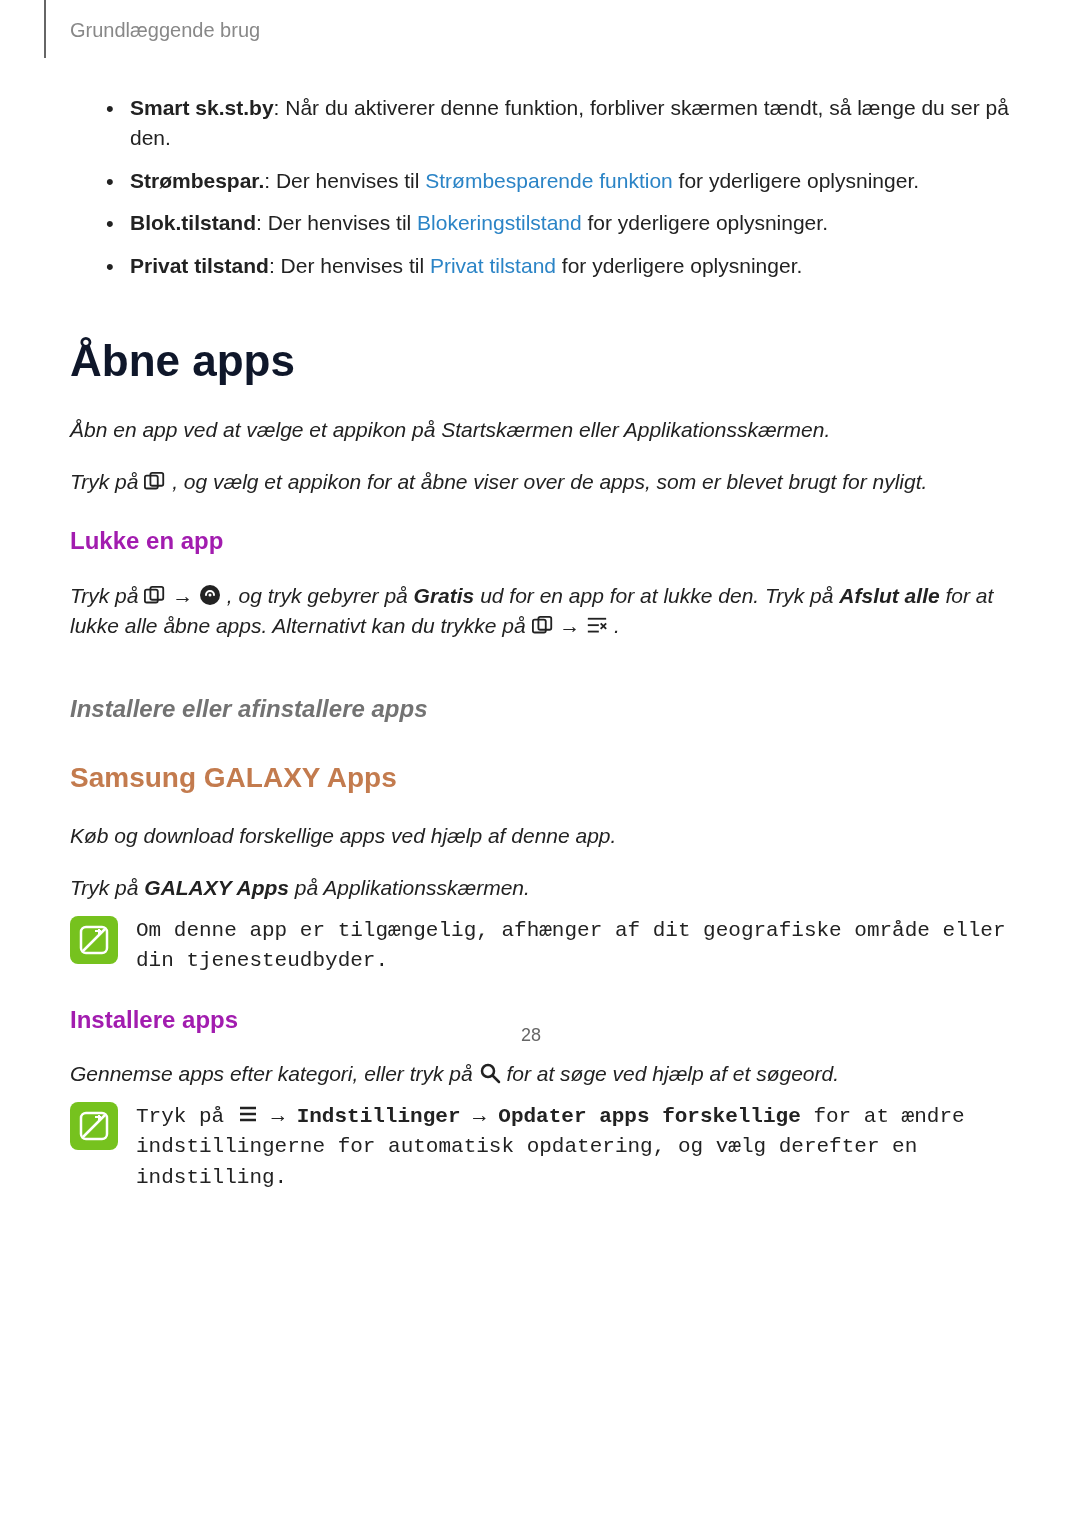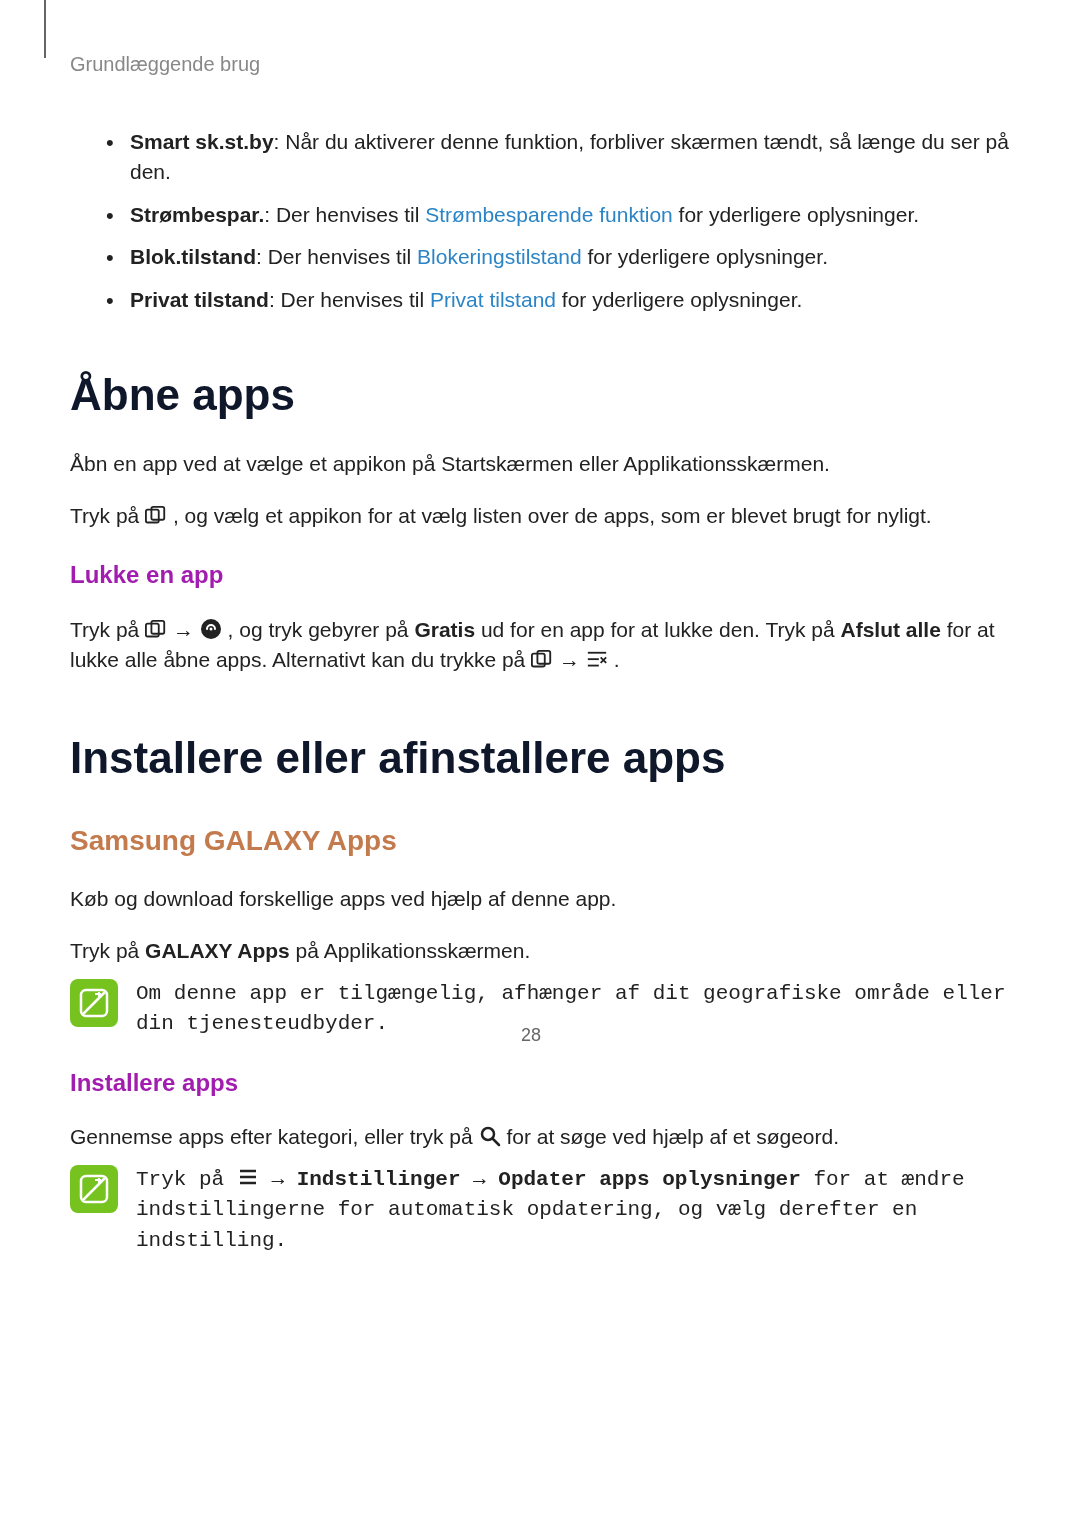--- a/index.html
+++ b/index.html
@@ -12,21 +12,21 @@
     font-family: "Segoe UI", "Helvetica Neue", Arial, sans-serif;
     color: #222;
     font-size: 21px;
     line-height: 1.45;
   }
   .page {
     position: relative;
     width: 1080px;
     height: 1084px;
     box-sizing: border-box;
-    padding: 50px 70px 0 70px;
+    padding: 16px 70px 0 70px;
   }
   .breadcrumb {
     font-size: 20px;
     color: #888;
     margin-bottom: 48px;
   }
   .vline {
     position: absolute;
     left: 44px;
     top: 0;
@@ -55,38 +55,39 @@
   }
   .bold { font-weight: 700; }
   a.link { color: #2b84c6; text-decoration: none; }
   h1.title {
     color: #0f172a;
     font-size: 44px;
     font-weight: 700;
     margin: 48px 0 12px 0;
   }
   h2.title2 {
-    color: #0f172a;
-    font-size: 44px;
+    color: #737373;
+    font-size: 24px;
     font-weight: 700;
     margin: 50px 0 20px 0;
+    font-style: italic;
   }
   h3.title3 {
     color: #c37b4e;
     font-size: 28px;
     font-weight: 700;
     margin: 32px 0 14px 0;
   }
   h4.sub {
     color: #a21caf;
     font-size: 24px;
     font-weight: 700;
     margin: 26px 0 12px 0;
   }
-  p { margin: 22px 0 12px 0; }
+  p { margin: 22px 0 12px 0; font-style: italic; }
   .icon-inline {
     display: inline-block;
     vertical-align: -3px;
     width: 22px;
     height: 20px;
   }
   .note-row {
     display: flex;
     align-items: flex-start;
     gap: 18px;
@@ -140,21 +141,21 @@
   <h1 class="title">Åbne apps</h1>
   <p>Åbn en app ved at vælge et appikon på Startskærmen eller Applikationsskærmen.</p>
   <p>
     <span>Tryk på </span>
     <span class="icon-inline">
       <svg viewBox="0 0 24 22">
           <rect x="1" y="4" width="14" height="14" rx="2" fill="none" stroke="#222" stroke-width="2"></rect>
           <rect x="7" y="1" width="14" height="14" rx="2" fill="none" stroke="#222" stroke-width="2"></rect>
         </svg>
     </span>
-    <span>, og vælg et appikon for at vælg listen over de apps, som er blevet brugt for nyligt.</span>
+    <span>, og vælg et appikon for at åbne viser over de apps, som er blevet brugt for nyligt.</span>
   </p>
 
   <h4 class="sub">Lukke en app</h4>
   <p>
     <span>Tryk på </span>
     <span class="icon-inline">
       <svg viewBox="0 0 24 22">
           <rect x="1" y="4" width="14" height="14" rx="2" fill="none" stroke="#222" stroke-width="2"></rect>
           <rect x="7" y="1" width="14" height="14" rx="2" fill="none" stroke="#222" stroke-width="2"></rect>
         </svg>
@@ -236,19 +237,19 @@
       <span class="icon-inline">
         <svg viewBox="0 0 22 22">
             <line x1="3" y1="5" x2="19" y2="5" stroke="#222" stroke-width="2.5"></line>
             <line x1="3" y1="11" x2="19" y2="11" stroke="#222" stroke-width="2.5"></line>
             <line x1="3" y1="17" x2="19" y2="17" stroke="#222" stroke-width="2.5"></line>
           </svg>
       </span>
       <span> → </span>
       <span class="bold">Indstillinger</span>
       <span> → </span>
-      <span class="bold">Opdater apps oplysninger</span>
+      <span class="bold">Opdater apps forskellige</span>
       <span> for at ændre indstillingerne for automatisk opdatering, og vælg derefter en indstilling.</span>
     </div>
   </div>
 
   <div class="page-number">28</div>
 </div>
 
 </body></html>

